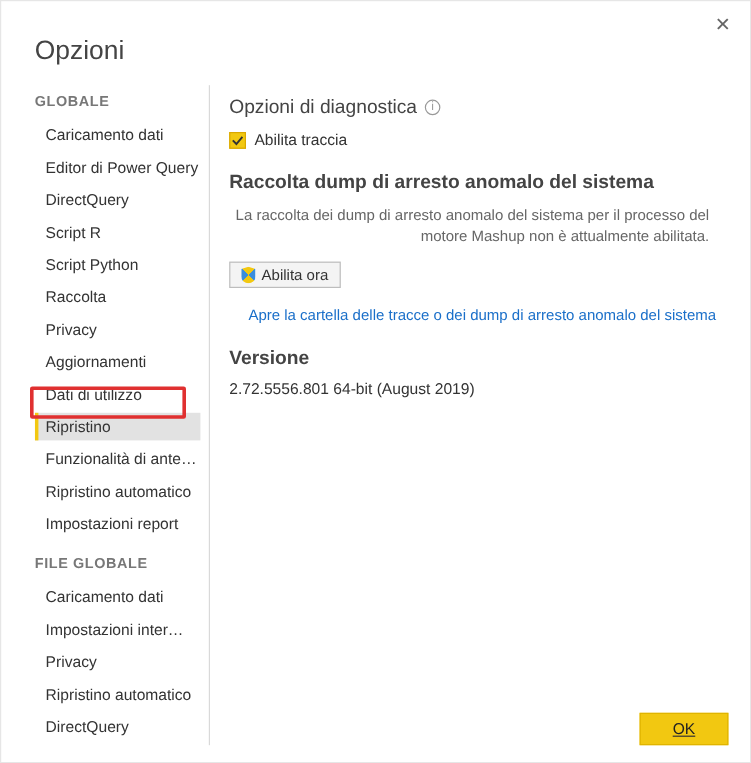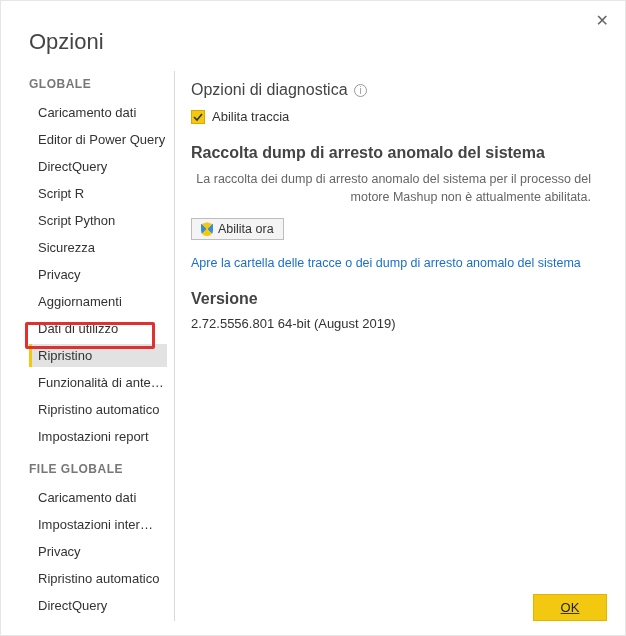--- a/index.html
+++ b/index.html
@@ -99,21 +99,21 @@
     display:inline-flex; align-items:center; gap:5px;
     border:1px solid #bdbdbd; background:#f4f4f4;
     padding:3px 9px; font-size:12.5px; color:#333;
   }
   .shield {
     width:12px; height:14px;
     background: conic-gradient(from 45deg, #3a8dde 0 25%, #f2c811 25% 50%, #3a8dde 50% 75%, #f2c811 75% 100%);
     clip-path: path('M6 0 L12 2 L12 8 Q12 13 6 14 Q0 13 0 8 L0 2 Z');
   }
   .link {
-    display:block; margin:16px 0 0 0;
+    display:block; margin:16px 0 0 16px;
     color:#1a6fc9; font-size:12.5px; text-decoration:none; cursor:pointer;
   }
   .ver-txt { font-size:13px; color:#333; margin:6px 0; }
   .footer {
     position:absolute; bottom:14px; right:18px;
     display:flex; text-decoration:underline;
   }
   .fbtn {
     min-width:74px; text-align:center;
     padding:5px 14px; font-size:13px;
@@ -129,21 +129,21 @@
 <div class="title">Opzioni</div>
 
 <div class="content">
   <div class="sidebar">
     <div class="section-h first">GLOBALE</div>
     <div class="side-item">Caricamento dati</div>
     <div class="side-item">Editor di Power Query</div>
     <div class="side-item">DirectQuery</div>
     <div class="side-item">Script R</div>
     <div class="side-item">Script Python</div>
-    <div class="side-item">Sicurezza</div>
+    <div class="side-item">Raccolta</div>
     <div class="side-item">Privacy</div>
     <div class="side-item">Aggiornamenti</div>
     <div class="side-item">Dati di utilizzo</div>
     <div class="side-item selected">Ripristino</div>
     <div class="side-item">Funzionalità di ante…</div>
     <div class="side-item">Ripristino automatico</div>
     <div class="side-item">Impostazioni report</div>
 
     <div class="section-h">FILE GLOBALE</div>
     <div class="side-item">Caricamento dati</div>

